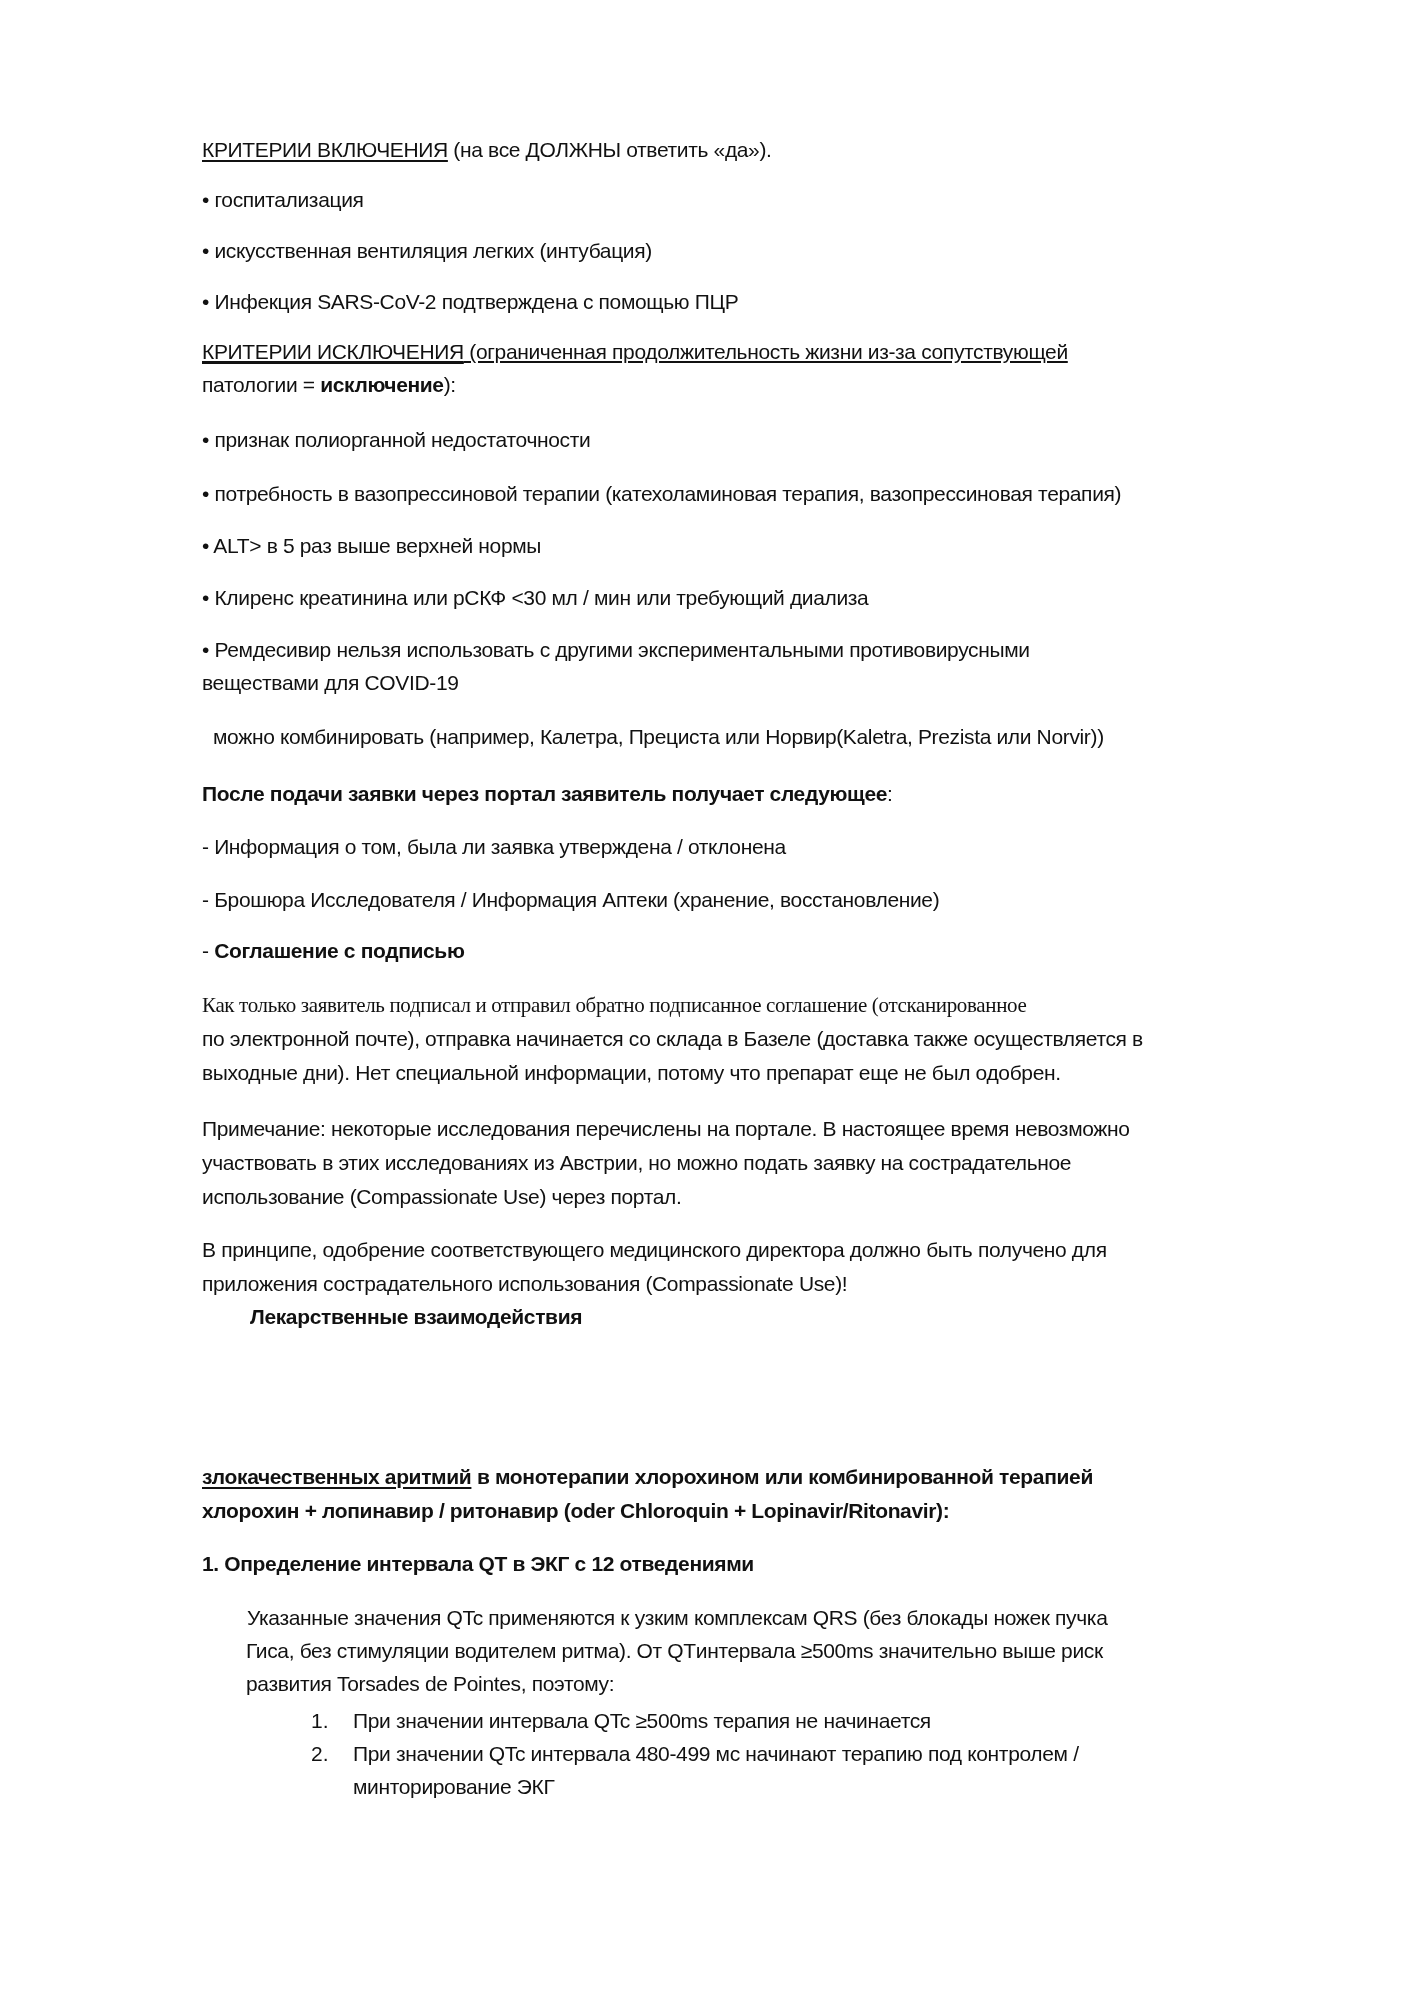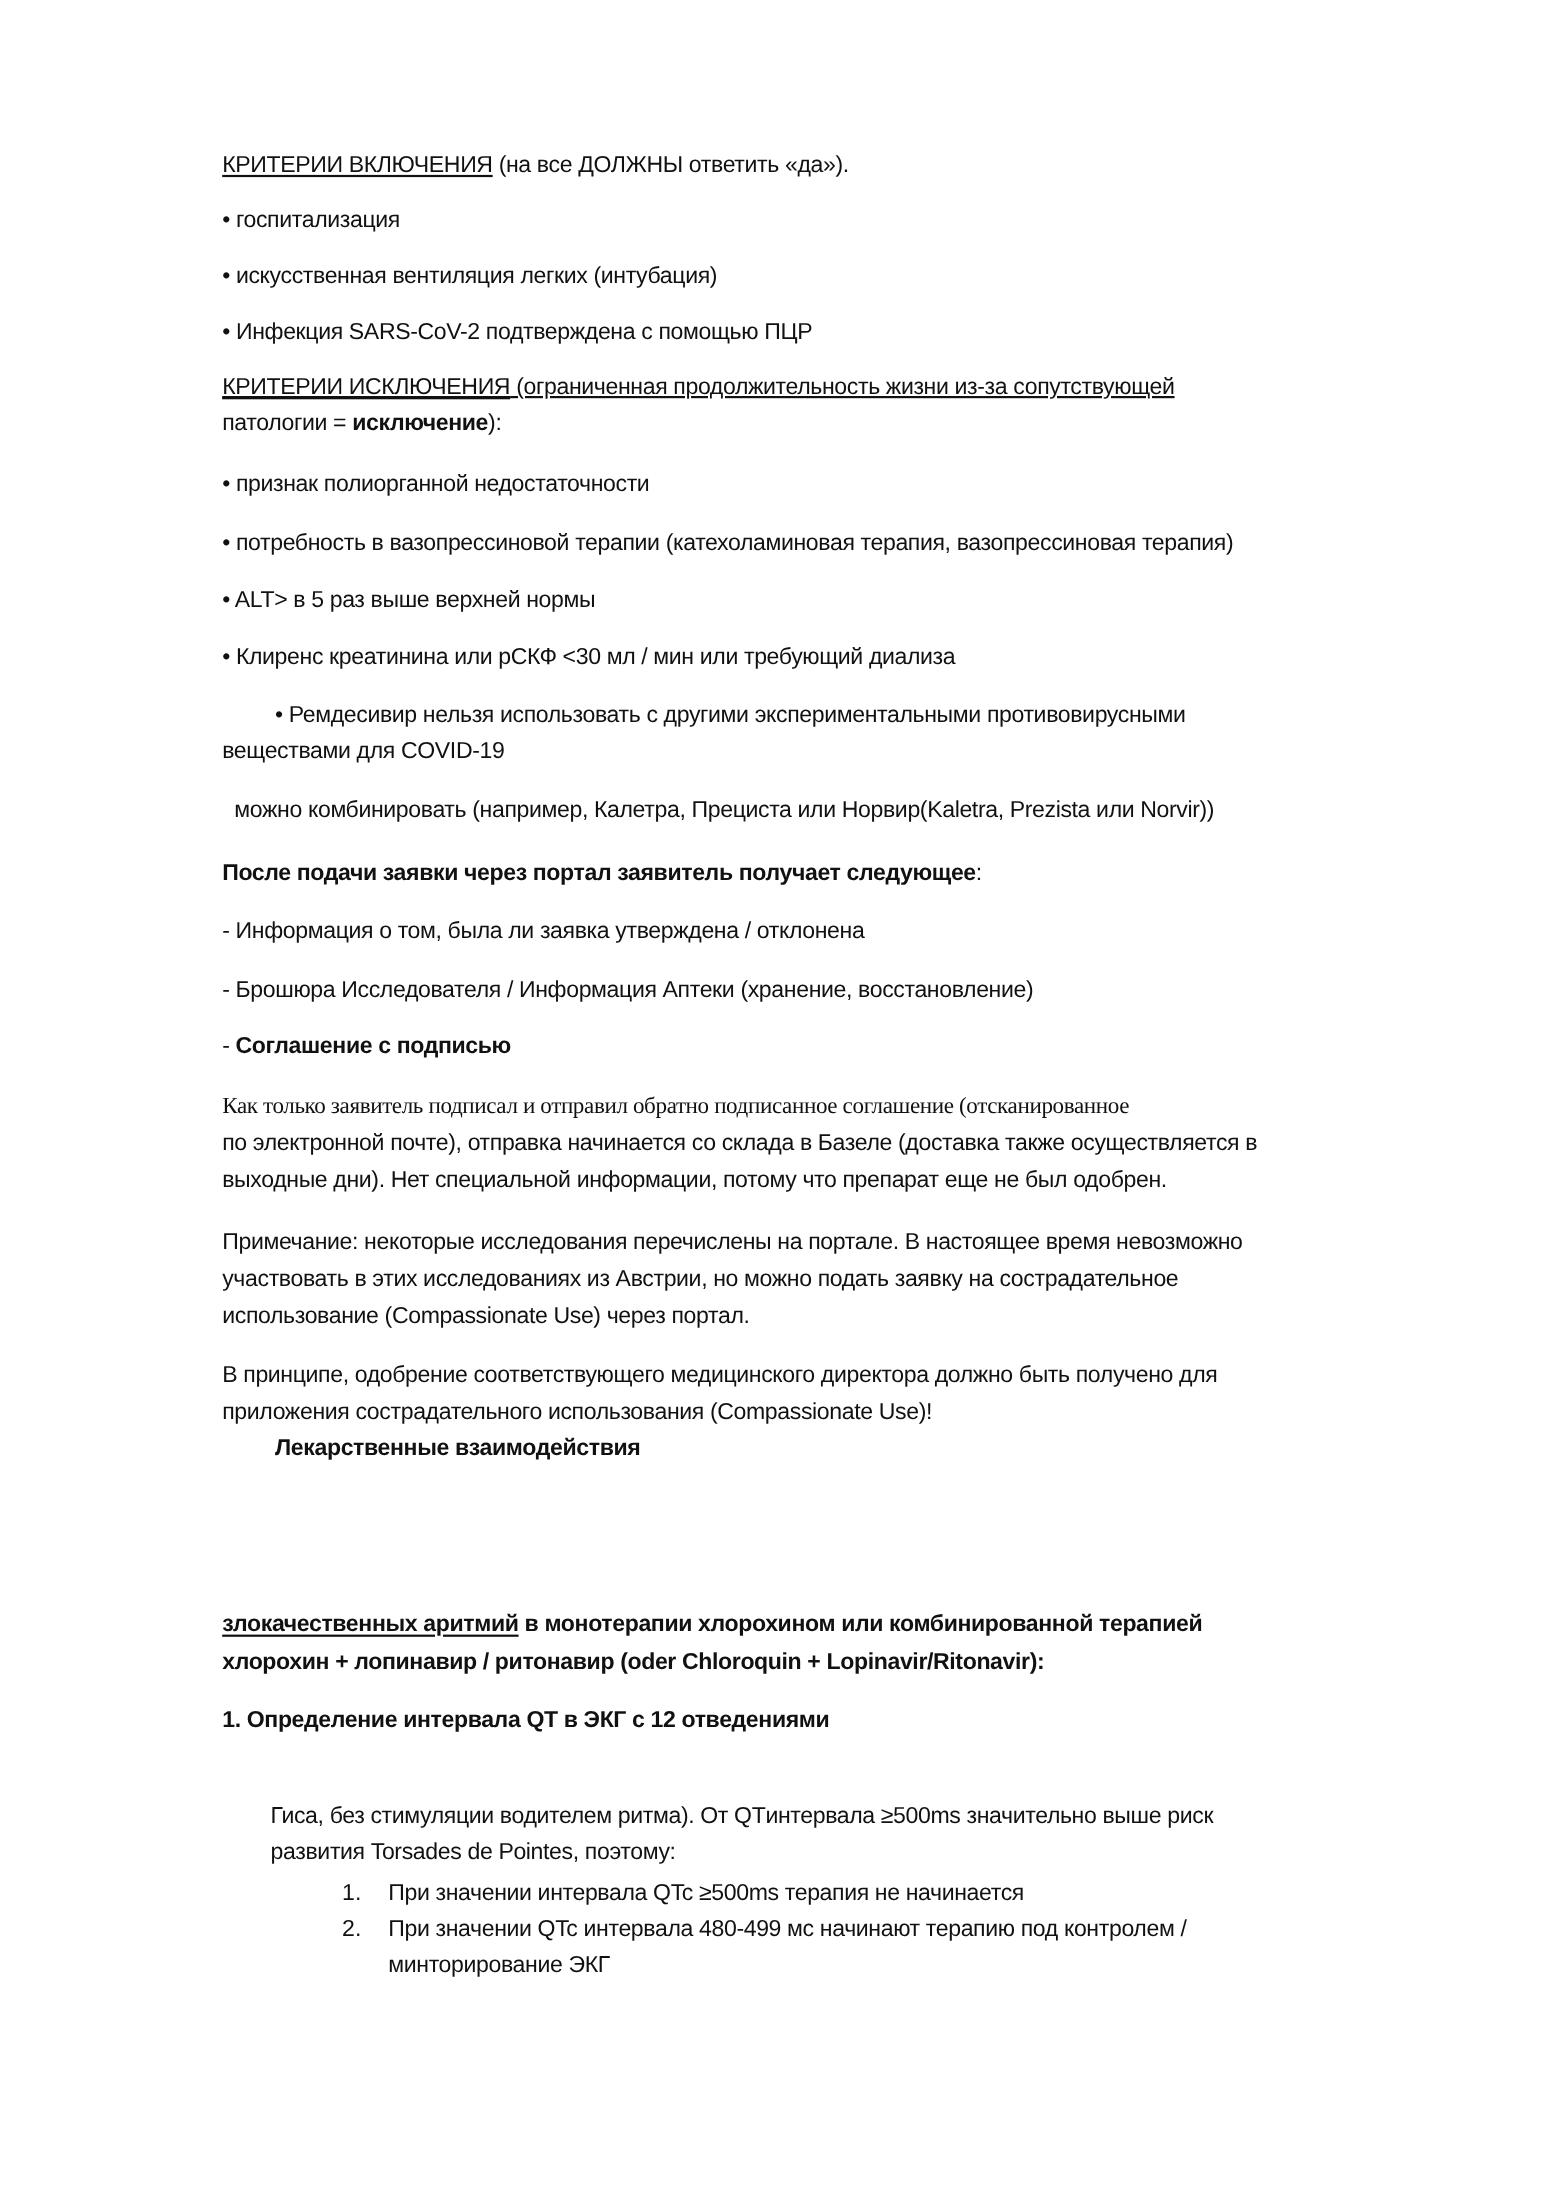--- a/index.html
+++ b/index.html
@@ -34,21 +34,21 @@
   <div class="line" style="top:339px;text-decoration:underline;">
     <span class="u">КРИТЕРИИ ИСКЛЮЧЕНИЯ</span><span> (ограниченная продолжительность жизни из-за сопутствующей</span>
   </div>
   <div class="line" style="top:372px;">
     <span>патологии = </span><span class="b">исключение</span><span>):</span>
   </div>
   <div class="line" style="top:427px;">• признак полиорганной недостаточности</div>
   <div class="line" style="top:481px;">• потребность в вазопрессиновой терапии (катехоламиновая терапия, вазопрессиновая терапия)</div>
   <div class="line" style="top:533px;">• ALT&gt; в 5 раз выше верхней нормы</div>
   <div class="line" style="top:585px;">• Клиренс креатинина или рСКФ &lt;30 мл / мин или требующий диализа</div>
-  <div class="line" style="top:637px;margin-left:48px;">• Ремдесивир нельзя использовать с другими экспериментальными противовирусными</div>
+  <div class="line" style="top:637px;">• Ремдесивир нельзя использовать с другими экспериментальными противовирусными</div>
   <div class="line" style="top:670px;">веществами для COVID-19</div>
   <div class="line" style="top:724px; left:213px;">можно комбинировать (например, Калетра, Прециста или Норвир(Kaletra, Prezista или Norvir))</div>
 
   <div class="line" style="top:781px;">
     <span class="b">После подачи заявки через портал заявитель получает следующее</span><span>:</span>
   </div>
   <div class="line" style="top:834px;">- Информация о том, была ли заявка утверждена / отклонена</div>
   <div class="line" style="top:887px;">- Брошюра Исследователя / Информация Аптеки (хранение, восстановление)</div>
   <div class="line" style="top:938px;">
     <span>- </span><span class="b">Соглашение с подписью</span>
@@ -67,20 +67,21 @@
 
   <div class="line b" style="top:1304px;margin-left:48px;">Лекарственные взаимодействия</div>
 
   <div class="line b" style="top:1464px;">
     <span class="u">злокачественных аритмий</span><span> в монотерапии хлорохином или комбинированной терапией</span>
   </div>
   <div class="line b" style="top:1498px;">хлорохин + лопинавир / ритонавир (oder Chloroquin + Lopinavir/Ritonavir):</div>
 
   <div class="line b" style="top:1551px;">1. Определение интервала QT в ЭКГ с 12 отведениями</div>
 
+  <div class="line ind1" style="top:1605px;">Указанные значения QTc применяются к узким комплексам QRS (без блокады ножек пучка</div>
   <div class="line" style="top:1638px; left:246px;">Гиса, без стимуляции водителем ритма). От QTинтервала ≥500ms значительно выше риск</div>
   <div class="line" style="top:1671px; left:246px;">развития Torsades de Pointes, поэтому:</div>
 
   <div>
     <div class="num" style="top:1708px;">1.</div>
     <div class="line numtxt" style="top:1708px;">При значении интервала QTc ≥500ms терапия не начинается</div>
     <div class="num" style="top:1741px;">2.</div>
     <div class="line numtxt" style="top:1741px;">При значении QTc интервала 480-499 мс начинают терапию под контролем /</div>
     <div class="line numtxt" style="top:1774px;">минторирование  ЭКГ</div>
   </div>

